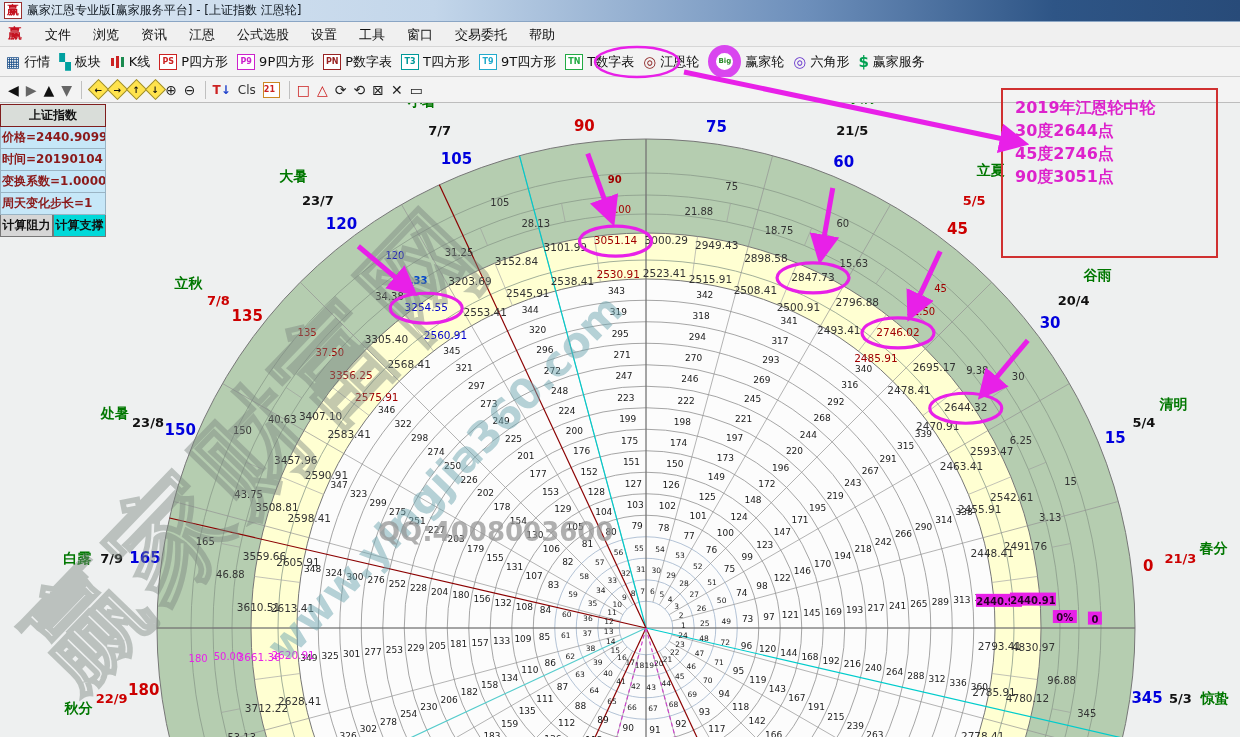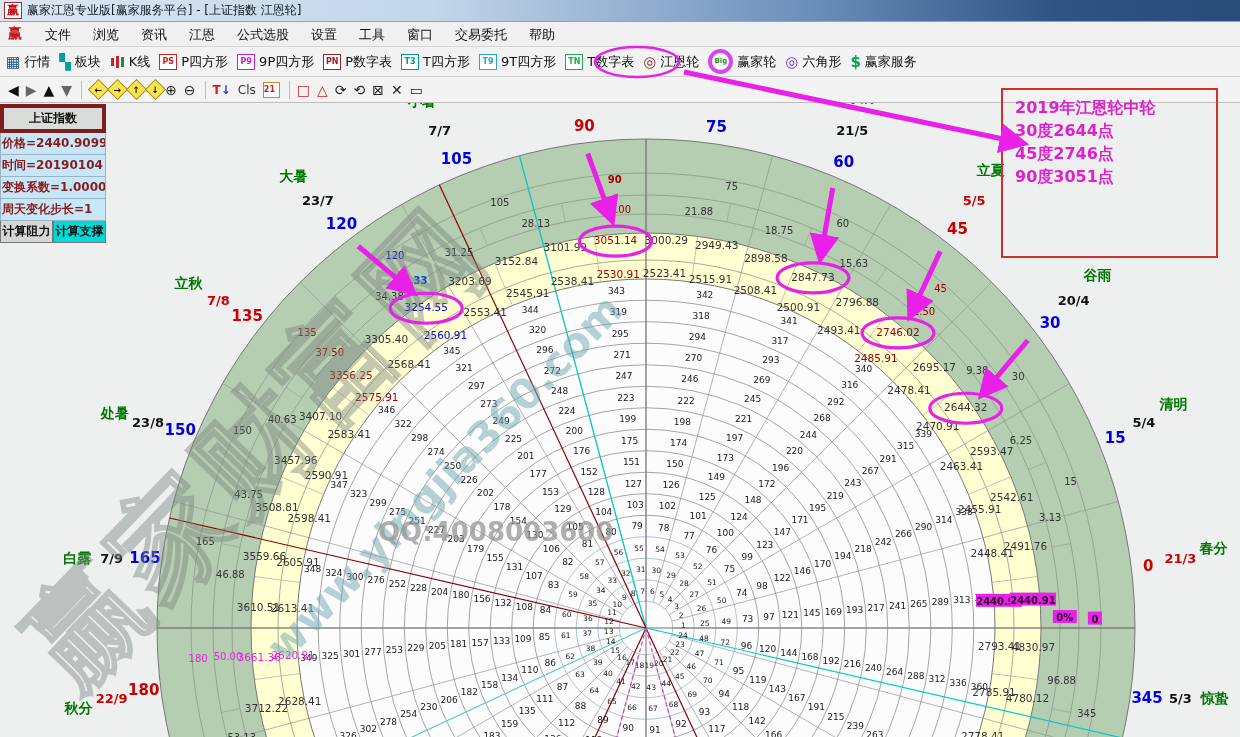--- a/index.html
+++ b/index.html
@@ -31,21 +31,21 @@
   .ic-candles i:nth-child(3){height:10px;background:#1a8a4f;}
   .ic-box{width:16px;height:14px;border:1px solid;font-size:8px;font-weight:bold;
     line-height:14px;background:#fff;}
   .ic-PS{border-color:#cc2222;color:#cc2222;}
   .ic-P9{border-color:#cc22cc;color:#cc22cc;}
   .ic-PN{border-color:#992222;color:#992222;}
   .ic-T3{border-color:#009999;color:#009999;}
   .ic-T9{border-color:#22aacc;color:#22aacc;}
   .ic-TN{border-color:#22aa44;color:#22aa44;}
   .ic-wheel{color:#8b2222;font-size:15px;font-weight:bold;}
-  .ic-big{width:17px;height:17px;border:4px solid #d946ef;border-radius:50%;color:#2a8a2a;
+  .ic-big{width:17px;height:17px;border:8px solid #d946ef;border-radius:50%;color:#2a8a2a;
     font-size:7px;font-weight:bold;line-height:13px;text-align:center;background:#fff;}
   .ic-hex{color:#6633cc;font-size:15px;font-weight:bold;}
   .ic-dollar{color:#00a050;font-size:15px;font-weight:bold;}
   
   .toolbar2{position:absolute;left:0;top:77px;width:1240px;height:26px;background:#f3f3f3;
     border-bottom:1px solid #bdbdbd;display:flex;align-items:center;box-sizing:border-box;padding-left:8px;}
   .tb2-item{margin-right:7px;font-size:14px;color:#222;display:inline-flex;align-items:center;cursor:default;}
   .tb2-sep{width:1px;height:18px;background:#c0c0c0;margin:0 7px 0 2px;}
   .tb2-tri{color:#111;}
   .tb2-tri2{color:#666;}
@@ -53,21 +53,21 @@
     display:inline-flex;align-items:center;justify-content:center;margin:0 2px;}
   .diamond span{transform:rotate(-45deg);font-size:9px;color:#111;font-weight:bold;}
   .tb2-t{color:#cc2222;font-weight:bold;font-size:12px;}
   .tb2-t span{color:#2244cc;}
   .tb2-cls{font-size:12px;color:#333;}
   .tb2-cal{width:15px;height:14px;border:1px solid #cc8822;background:#fff;font-size:8px;color:#cc2222;
     text-align:center;line-height:13px;font-weight:bold;}
   .tb2-red{color:#cc2222;}
   
   .panel{position:absolute;left:0;top:104px;width:106px;z-index:4;font-weight:bold;}
-  .panel-header{background:#d9ddd9;border:4px solid #7f1d1d;color:#111;font-size:12px;
+  .panel-header{background:#d9ddd9;border:1px solid #7f1d1d;color:#111;font-size:12px;
     text-align:center;padding:2px 0;}
   .panel-row{background:#c6e7f8;border:1px solid #9ab4c4;border-top:none;color:#8b1a1a;
     font-size:12px;padding:2px 1px;white-space:nowrap;overflow:hidden;}
   .panel-buttons{display:flex;}
   .panel-btn{flex:1;font-size:12px;text-align:center;padding:2px 0;border:1px solid #777;
     border-top:none;color:#111;cursor:default;}
   .panel-btn.b0{background:#d6d6d6;}
   .panel-btn.b1{background:#00d9d9;}
   
   #chart{position:absolute;left:0;top:103px;width:1240px;height:634px;z-index:1;}

